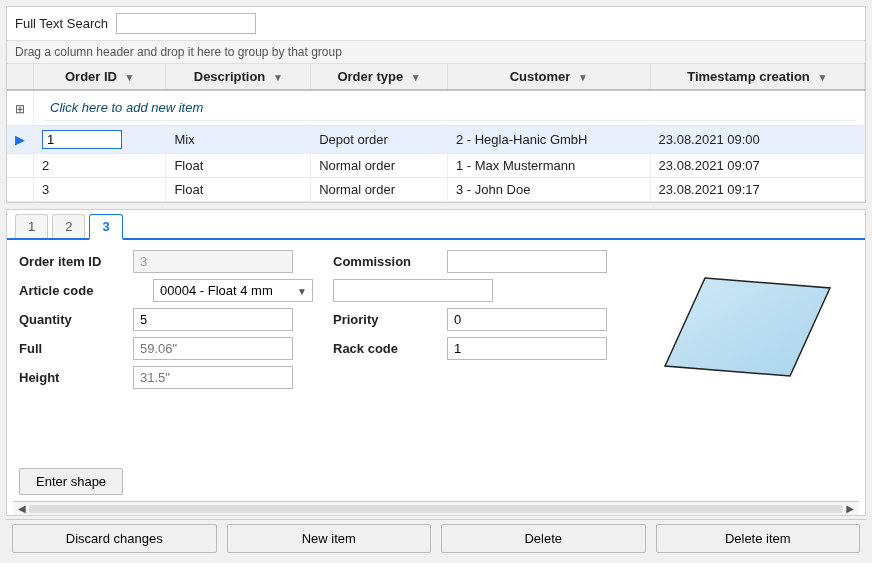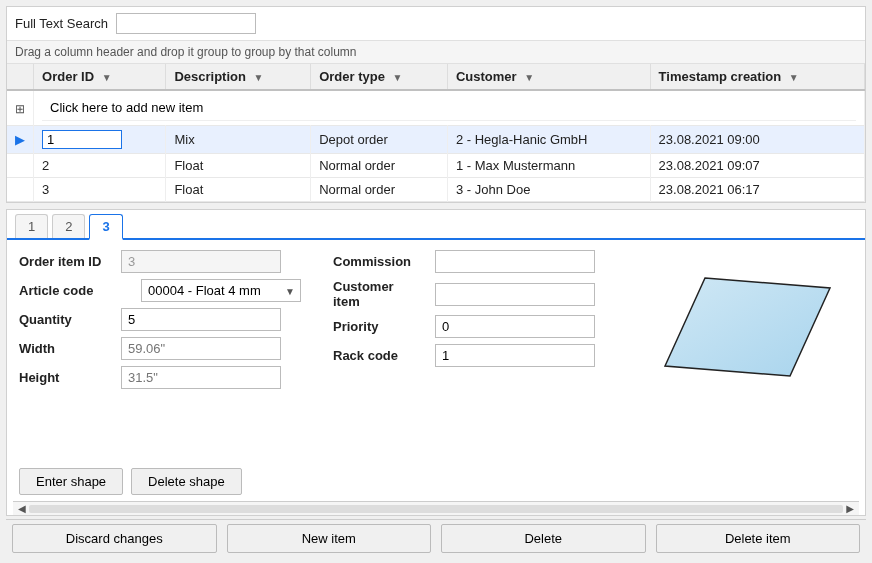--- a/index.html
+++ b/index.html
@@ -64,21 +64,21 @@
       border-collapse: collapse;
     }
 
     .data-table thead tr {
       background: #f0f0f0;
       border-bottom: 2px solid #c0c0c0;
     }
 
     .data-table thead th {
       padding: 5px 8px;
-      text-align: left;
+      text-align: center;
       font-weight: 600;
       font-size: 13px;
       border-right: 1px solid #ddd;
       white-space: nowrap;
       cursor: pointer;
       user-select: none;
     }
 
     .th-icon {
       font-size: 10px;
@@ -186,21 +186,21 @@
     .form-left, .form-right {
       flex: 1;
       display: flex;
       flex-direction: column;
       gap: 6px;
     }
 
     .form-row {
       display: flex;
       align-items: center;
-      gap: 12px;
+      gap: 24px;
     }
 
     .form-label {
       font-size: 13px;
       font-weight: 600;
       color: #222;
       width: 90px;
       flex-shrink: 0;
     }
 
@@ -330,21 +330,21 @@
 
 <div class="main-container">
 
   <div class="top-panel">
 
     <div class="search-bar">
       <span class="search-label">Full Text Search</span>
       <input class="search-input" type="text" placeholder="" style="">
     </div>
 
-    <div class="drag-hint">Drag a column header and drop it group to group by that column</div>
+    <div class="drag-hint">Drag a column header and drop it here to group by that group</div>
 
     <table class="data-table">
       <thead>
         <tr>
           <th class="row-indicator-col"></th>
           <th>
             <span>Order ID</span>
             <span class="th-icon">▼</span>
           </th>
           <th>
@@ -362,21 +362,21 @@
           <th>
             <span>Timestamp creation</span>
             <span class="th-icon">▼</span>
           </th>
         </tr>
       </thead>
       <tbody>
         <tr>
           <td><span class="grid-icon">⊞</span></td>
           <td colspan="5">
-            <span class="add-new-link" style="color:#000000; cursor:pointer;">Click here to add new item</span>
+            <span class="add-new-link" style="color:#0c4a6e; cursor:pointer;font-style:italic;">Click here to add new item</span>
           </td>
         </tr>
         <tr class="selected">
           <td class="row-indicator">▶</td>
           <td class="editing-cell"><input type="text" value="1" style=""></td>
           <td>Mix</td>
           <td>Depot order</td>
           <td>2 - Hegla-Hanic GmbH</td>
           <td>23.08.2021 09:00</td>
         </tr>
@@ -387,21 +387,21 @@
           <td>Normal order</td>
           <td>1 - Max Mustermann</td>
           <td>23.08.2021 09:07</td>
         </tr>
         <tr>
           <td class="row-indicator"></td>
           <td>3</td>
           <td>Float</td>
           <td>Normal order</td>
           <td>3 - John Doe</td>
-          <td>23.08.2021 06:17</td>
+          <td>23.08.2021 09:17</td>
         </tr>
       </tbody>
     </table>
   </div>
 
   <div class="bottom-panel">
 
     <div class="tabs-row">
       <div class="tab">1</div>
       <div class="tab">2</div>
@@ -426,39 +426,38 @@
             <span class="select-arrow">▼</span>
           </div>
         </div>
 
         <div class="form-row">
           <span class="form-label">Quantity</span>
           <input class="form-input" type="text" value="5" style="">
         </div>
 
         <div class="form-row">
-          <span class="form-label">Width</span>
+          <span class="form-label">Full</span>
           <input class="form-input" type="text" placeholder="59.06&quot;" style="">
         </div>
 
         <div class="form-row">
           <span class="form-label">Height</span>
           <input class="form-input" type="text" placeholder="31.5&quot;" style="">
         </div>
       </div>
 
       <div class="form-right">
 
         <div class="form-row">
           <span class="form-label">Commission</span>
           <input class="form-input" type="text" value="" style="">
         </div>
 
         <div class="form-row">
-          <span class="form-label">Customer item</span>
           <input class="form-input" type="text" value="" style="">
         </div>
 
         <div class="form-row">
           <span class="form-label">Priority</span>
           <input class="form-input" type="text" value="0" style="">
         </div>
 
         <div class="form-row">
           <span class="form-label">Rack code</span>
@@ -477,21 +476,20 @@
             </defs>
 
             <polygon points="50,20 175,30 135,118 10,108" fill="url(#shapeGrad)" stroke="#222" stroke-width="1.5"></polygon>
           </svg>
         </div>
       </div>
     </div>
 
     <div class="shape-buttons">
       <button class="shape-btn">Enter shape</button>
-      <button class="shape-btn">Delete shape</button>
     </div>
 
     <div class="scrollbar-area">
       <span class="scrollbar-left-arrow">◀</span>
       <div class="scrollbar-track"></div>
       <span class="scrollbar-right-arrow">▶</span>
     </div>
   </div>
 
   <div class="toolbar">

